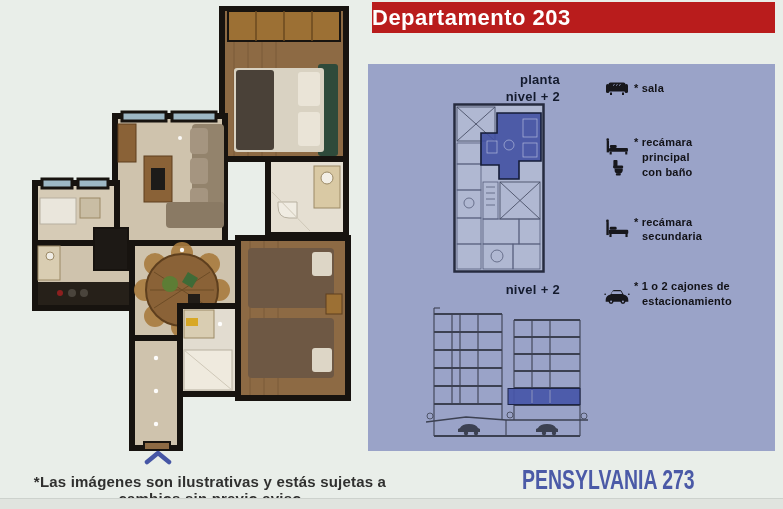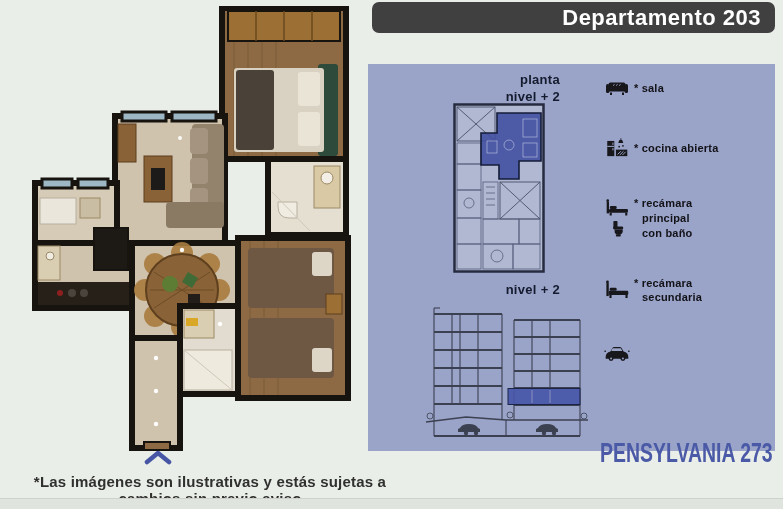--- a/index.html
+++ b/index.html
@@ -6,23 +6,23 @@
   body{
     width:783px;height:509px;position:relative;overflow:hidden;
     background:#e9eee9;
     font-family:"Liberation Sans", sans-serif;
   }
   .abs{position:absolute;}
 
   
   .header-bar{
     left:372px;top:2px;width:403px;height:31px;
-    background:#404040;color:#ffffff;
+    background:#b91c1c;color:#ffffff;
     font-size:22px;font-weight:bold;letter-spacing:.5px;
-    text-align:right;line-height:31px;padding-right:14px;box-sizing:border-box;border-radius:7px;
+    text-align:left;line-height:31px;padding-right:14px;box-sizing:border-box;
   }
   .area-label{
     left:372px;top:37px;width:398px;text-align:right;
     font-size:12.5px;font-weight:bold;color:#23252b;letter-spacing:.3px;margin-top:28px;
   }
 
   
   .panel{
     left:368px;top:64px;width:407px;height:387px;
     background:#9aa3c8;
@@ -46,21 +46,21 @@
     font-size:11px;font-weight:bold;color:#121217;letter-spacing:.2px;line-height:1.35;
     white-space:pre-line;text-indent:-8px;padding-left:8px;
   }
 
   
   .disclaimer{
     left:30px;top:473px;width:360px;text-align:center;
     font-size:15px;font-weight:bold;color:#30302f;letter-spacing:.2px;
   }
   .brand{
-    left:455px;top:438px;width:318px;text-align:right;
+    left:455px;top:465px;width:318px;
     font-size:27px;font-weight:bold;color:#4b5aa7;
   }
   .brand span{display:inline-block;transform:scaleX(.72) scaleY(1.05);transform-origin:100% 50%;letter-spacing:0px;white-space:nowrap;}
   .bottom-strip{
     left:0;top:498px;width:783px;height:11px;background:#e0e4df;border-top:1px solid #cdd2cd;
   }
 </style>
 </head>
 <body>
 
@@ -319,41 +319,20 @@
             <line x1="8" y1="9.6" x2="9.6" y2="8.4"></line>
               <line x1="11" y1="9.6" x2="12.6" y2="8.4"></line>
               <line x1="14" y1="9.6" x2="15.6" y2="8.4"></line>
           </g>
         </svg>
       </span>
       <span class="legend-label">* sala</span>
     </div>
 
 
-    <div class="legend-row">
-      <span class="legend-icon">
-        <svg width="26" height="26" viewBox="0 0 24 24" fill="#17171c">
-          <rect x="3" y="5.5" width="6.5" height="14"></rect>
-          <line x1="3" y1="10.5" x2="9.5" y2="10.5" stroke="#9aa3c8" stroke-width="1"></line>
-          <rect x="7.8" y="7" width=".9" height="2.2" fill="#9aa3c8"></rect>
-          <rect x="7.8" y="12" width=".9" height="2.2" fill="#9aa3c8"></rect>
-          <path d="M14.2 4.5 h2.6 l1 2.8 h-4.6 z"></path>
-          <rect x="15.2" y="3" width=".8" height="1.6"></rect>
-          <rect x="11" y="13.5" width="10.5" height="6"></rect>
-          <g stroke="#9aa3c8" stroke-width=".9">
-            <line x1="12.5" y1="18" x2="15.5" y2="15"></line>
-              <line x1="14.5" y1="18.5" x2="18" y2="15"></line>
-              <line x1="17" y1="18.5" x2="20" y2="15.5"></line>
-          </g>
-          <circle cx="14" cy="10.8" r=".8"></circle>
-            <circle cx="17.5" cy="10" r=".8"></circle>
-        </svg>
-      </span>
-      <span class="legend-label">* cocina abierta</span>
-    </div>
 
 
     <div class="legend-row">
       <span class="legend-icon">
         <svg width="26" height="40" viewBox="0 0 24 38" fill="#17171c">
           <circle cx="3.2" cy="2.6" r="1.3"></circle>
           <rect x="2.2" y="3.6" width="2.2" height="11"></rect>
           <rect x="5.2" y="7.6" width="6.5" height="2.8" rx="1.2"></rect>
           <rect x="4.4" y="10.4" width="18" height="3.6" rx="1"></rect>
           <rect x="5" y="14" width="2" height="2.6"></rect>
@@ -393,20 +372,22 @@
           <path d="M2.5 15.5 q0 -4 4.4 -5 l1.9 -3.2 q.5 -1 1.7 -1 h5 q1.2 0 1.7 1 l1.9 3.2 q4.4 1 4.4 5 v1.6 h-21 z"></path>
           <path d="M9 7.5 h7.5 l1.4 2.6 h-10.3 z" fill="#9aa3c8"></path>
           <circle cx="7.5" cy="17" r="2.3"></circle>
             <circle cx="18.5" cy="17" r="2.3"></circle>
           <circle cx="7.5" cy="17" r=".9" fill="#9aa3c8"></circle>
             <circle cx="18.5" cy="17" r=".9" fill="#9aa3c8"></circle>
           <rect x="1.2" y="9.5" width="1.6" height="1.4" rx=".7"></rect>
             <rect x="23.2" y="9.5" width="1.6" height="1.4" rx=".7"></rect>
         </svg>
       </span>
+      <span class="legend-label">* 1 o 2 cajones de
+estacionamiento</span>
     </div>
 
 
   </div>
 </div>
 
 <div class="abs disclaimer">*Las imágenes son ilustrativas y estás sujetas a cambios sin previo aviso</div>
 <div class="abs brand"><span>PENSYLVANIA 273</span></div>
 <div class="abs bottom-strip"></div>
 

